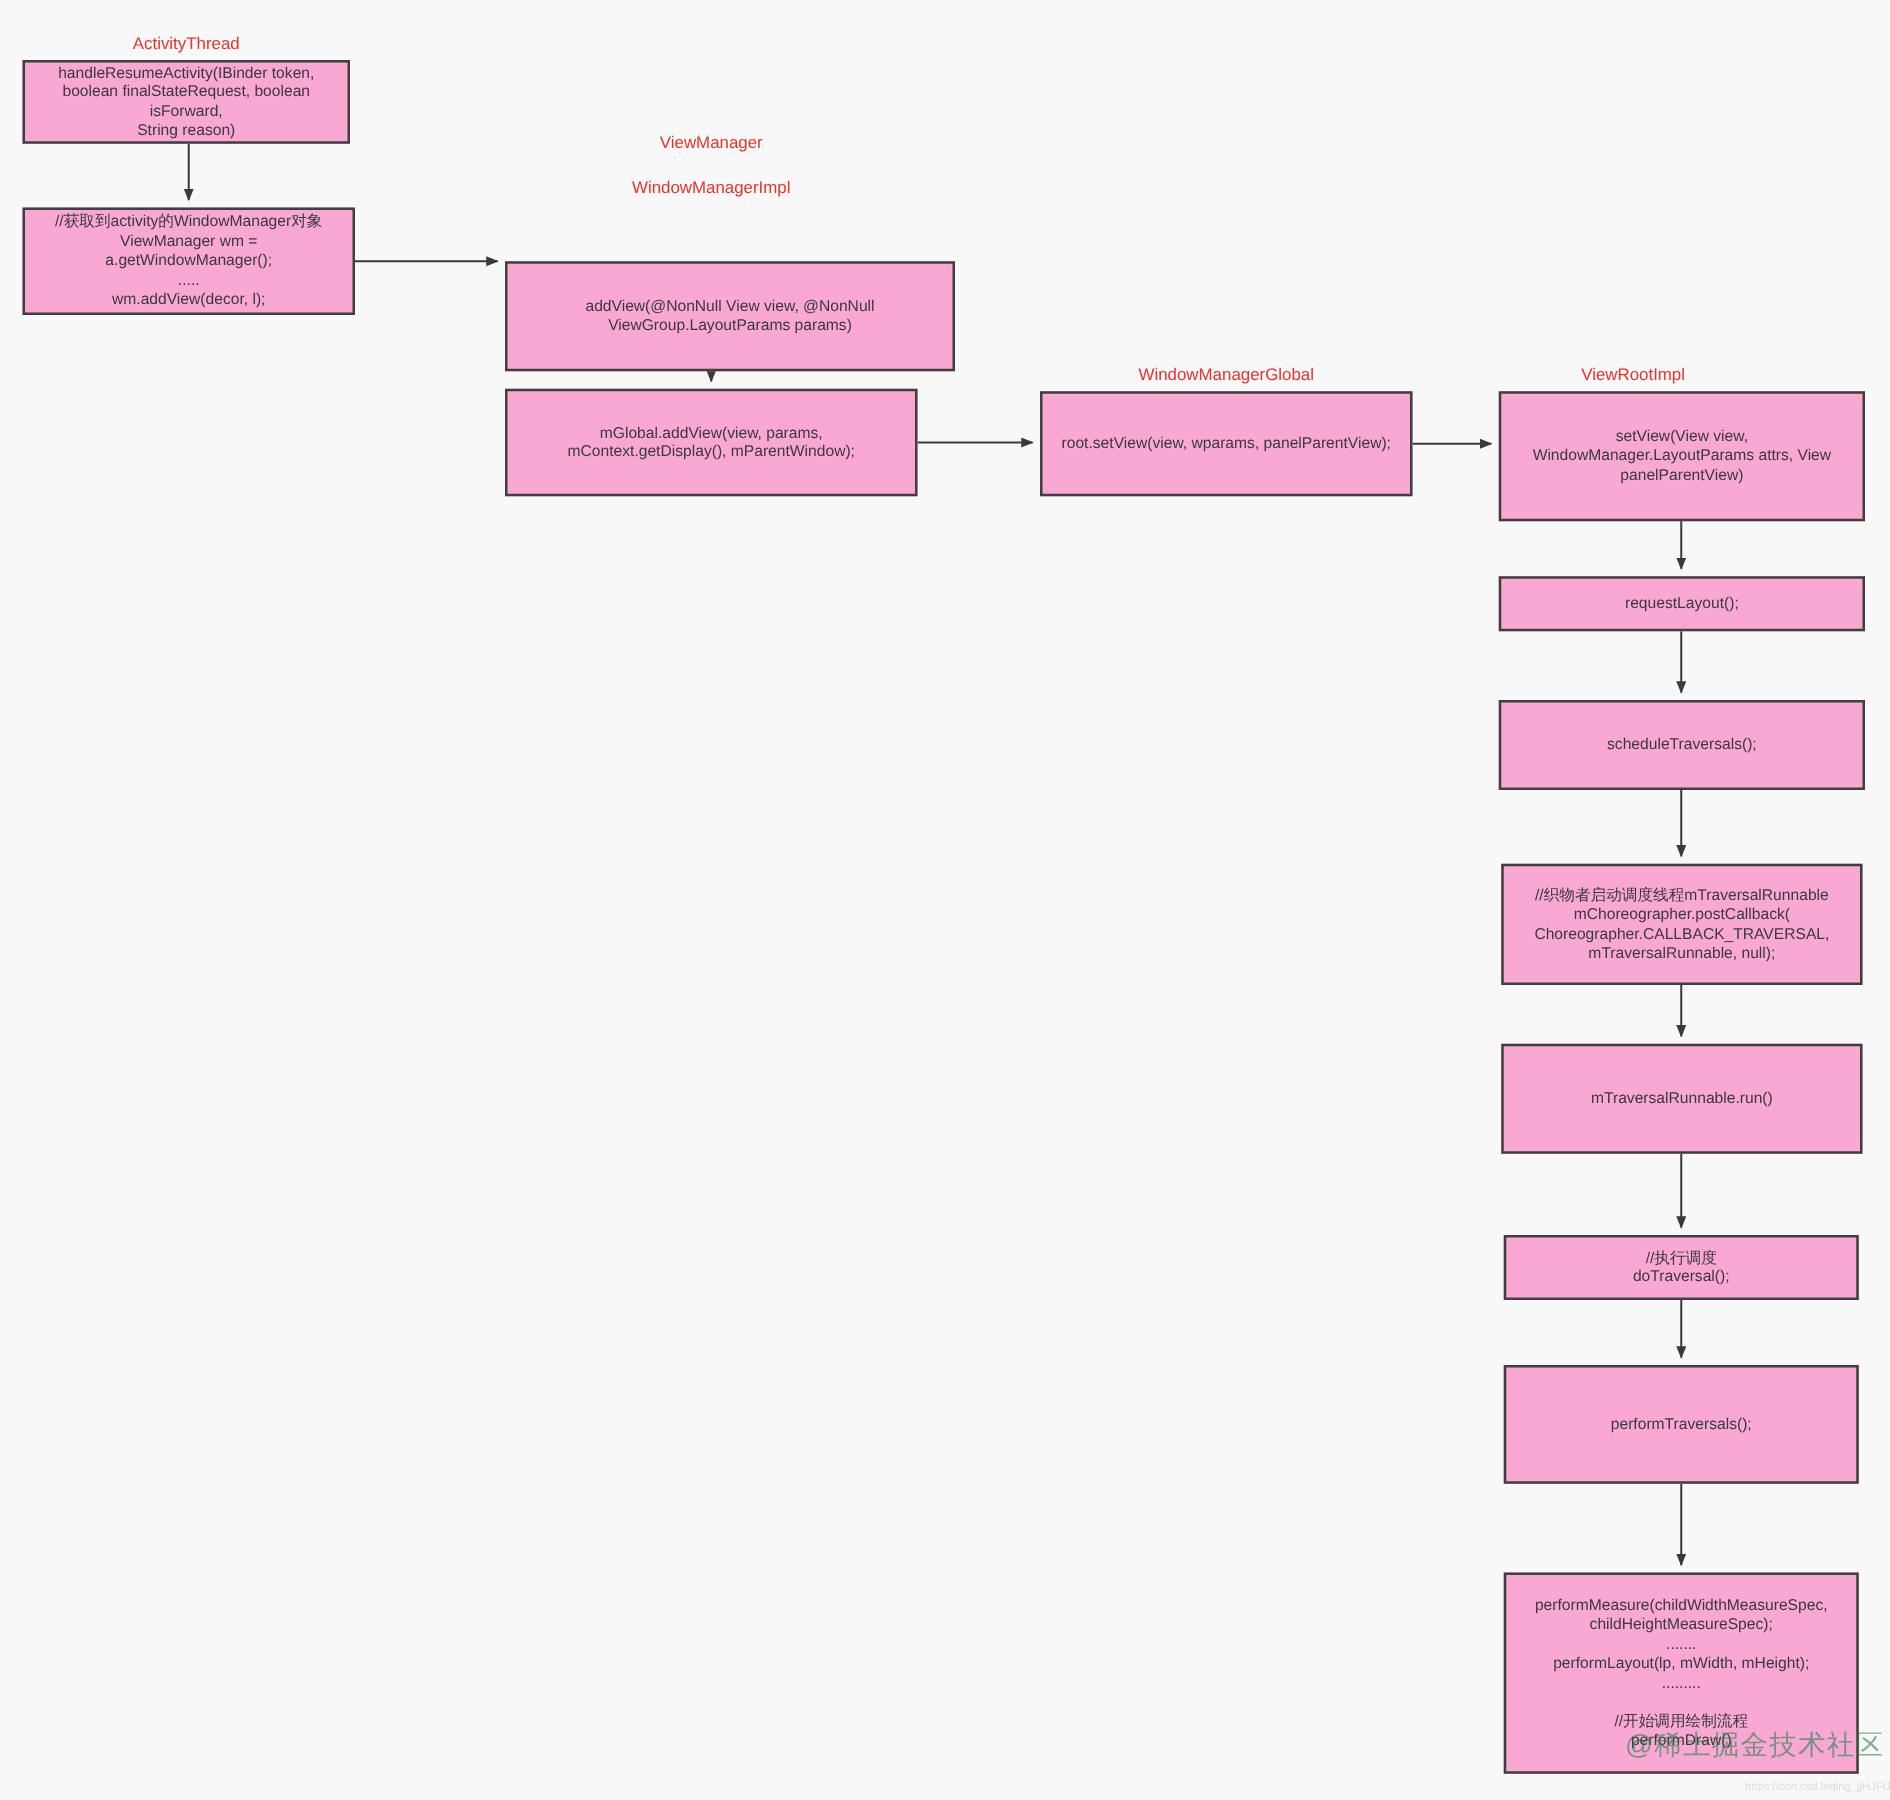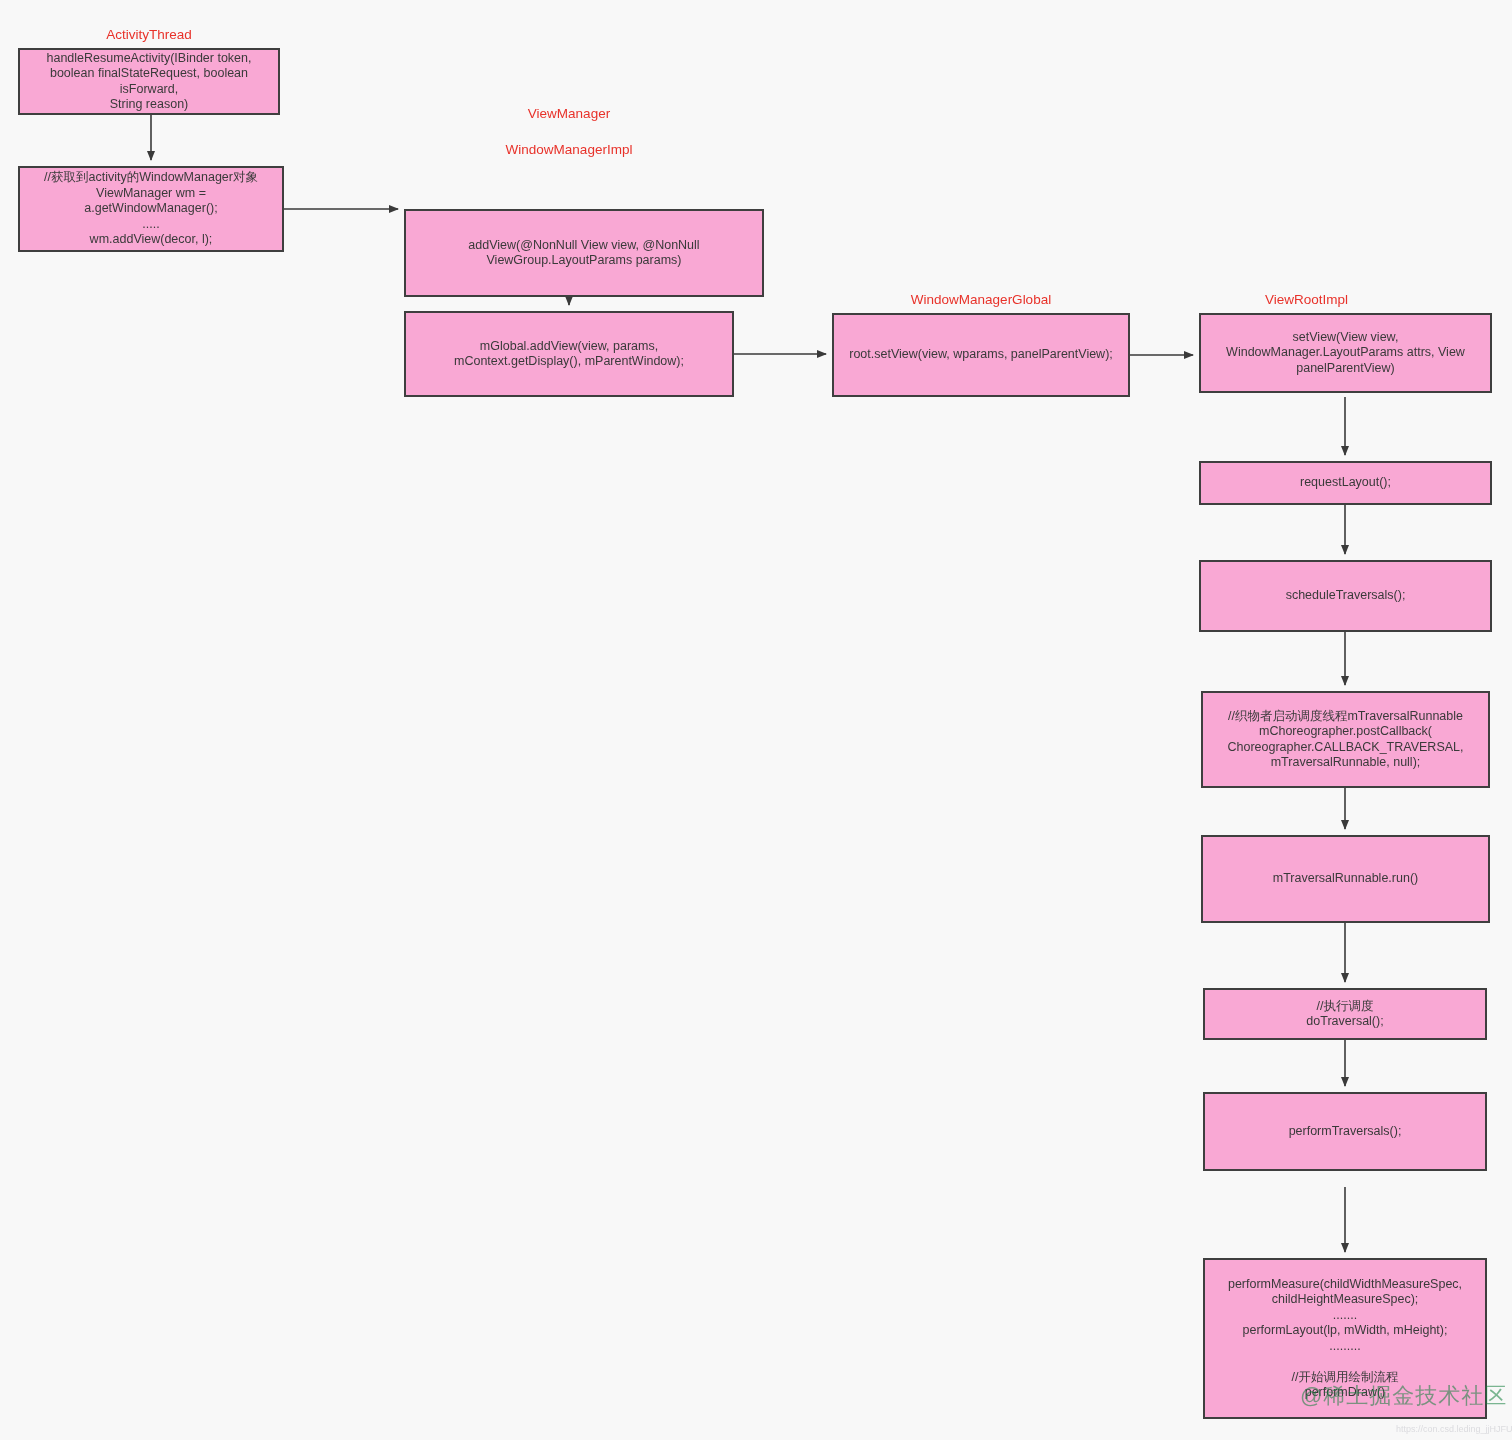--- a/index.html
+++ b/index.html
@@ -107,39 +107,39 @@
 wm.addView(decor, l);</div>
 
   <div class="node" style="left:404px; top:165px; width:360px; height:88px;margin-top:44px;">addView(@NonNull View view, @NonNull
 ViewGroup.LayoutParams params)</div>
 
   <div class="node" style="left:832px; top:313px; width:298px; height:84px;">root.setView(view, wparams, panelParentView);</div>
 
   <div class="node" style="left:404px; top:311px; width:330px; height:86px;">mGlobal.addView(view, params,
 mContext.getDisplay(), mParentWindow);</div>
 
-  <div class="node" style="left:1199px; top:313px; width:293px; height:80px;">setView(View view,
+  <div class="node" style="left:1199px; top:313px; width:293px; height:104px;">setView(View view,
 WindowManager.LayoutParams attrs, View
 panelParentView)</div>
 
   <div class="node" style="left:1199px; top:461px; width:293px; height:44px;">requestLayout();</div>
 
   <div class="node" style="left:1199px; top:560px; width:293px; height:72px;">scheduleTraversals();</div>
 
   <div class="node" style="left:1201px; top:691px; width:289px; height:97px;">//织物者启动调度线程mTraversalRunnable
 mChoreographer.postCallback(
 Choreographer.CALLBACK_TRAVERSAL,
 mTraversalRunnable, null);</div>
 
   <div class="node" style="left:1201px; top:835px; width:289px; height:88px;">mTraversalRunnable.run()</div>
 
   <div class="node" style="left:1203px; top:988px; width:284px; height:52px;">//执行调度
 doTraversal();</div>
 
-  <div class="node" style="left:1203px; top:1092px; width:284px; height:79px;">performTraversals();</div>
+  <div class="node" style="left:1203px; top:1092px; width:284px; height:95px;">performTraversals();</div>
 
   <div class="node" style="left:1203px; top:1258px; width:284px; height:161px;">performMeasure(childWidthMeasureSpec,
 childHeightMeasureSpec);
 .......
 performLayout(lp, mWidth, mHeight);
 .........
 
 //开始调用绘制流程
 performDraw()</div>
 

